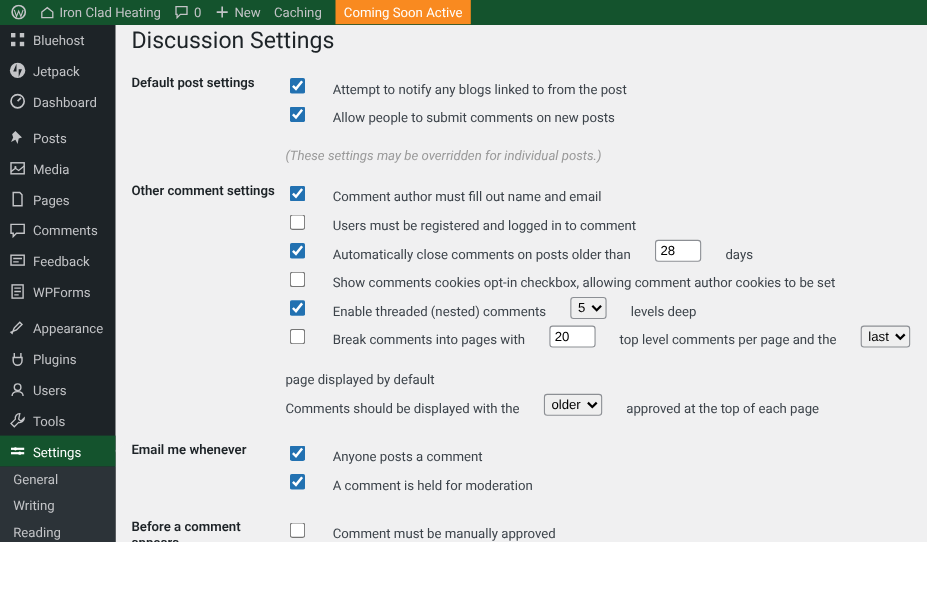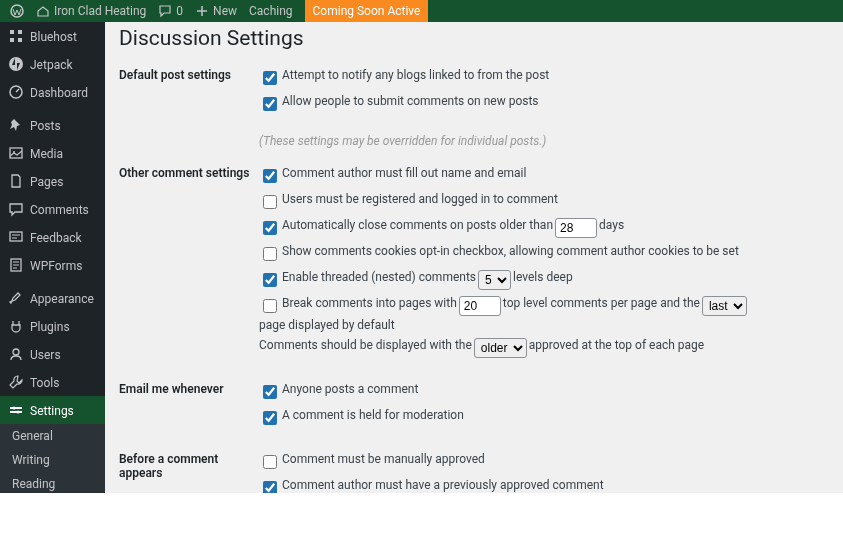--- a/index.html
+++ b/index.html
@@ -15,21 +15,21 @@
 .sb-item svg{width:16px;height:16px;fill:currentColor;flex-shrink:0}
 .sb-sep{height:5px}
 .submenu{background:#2c3338;font-size:12px}
 .sub-item{padding:5px 12px;cursor:pointer;color:#c3c4c7}
 .sub-item.current{color:#fff;font-weight:600}
 .content{flex:1;padding:26px 14px 10px 14px;overflow:auto;background:#f0f0f1}
 h1{font-size:21px;font-weight:400;margin:0 0 18px 0;color:#1d2327}
 .row{display:flex;margin-bottom:18px}
 .row-label{width:140px;font-size:12px;font-weight:600;color:#1d2327;flex-shrink:0}
 .row-fields{flex:1;font-size:12px}
-.field-line{display:flex;align-items:flex-start;margin-bottom:6px;gap:2px;flex-wrap:wrap}
+.field-line{display:flex;align-items:flex-end;margin-bottom:6px;gap:22px;flex-wrap:wrap}
 .field-line input[type=checkbox]{width:14px;height:14px;accent-color:#2271b1}
 .field-line input[type=text]{border:1px solid #8c8f94;padding:2px 4px;font-size:12px;width:32px;border-radius:3px}
 .field-line select{border:1px solid #8c8f94;padding:1px 2px;font-size:12px;border-radius:3px}
 .note{font-style:italic;color:#999;font-size:12px;margin-top:20px}
 .torn{position:absolute;left:0;right:0;bottom:0;height:52px;background:#fff}
 .torn svg{display:block;width:100%;height:52px}
 </style>
 </head>
 <body>
 

